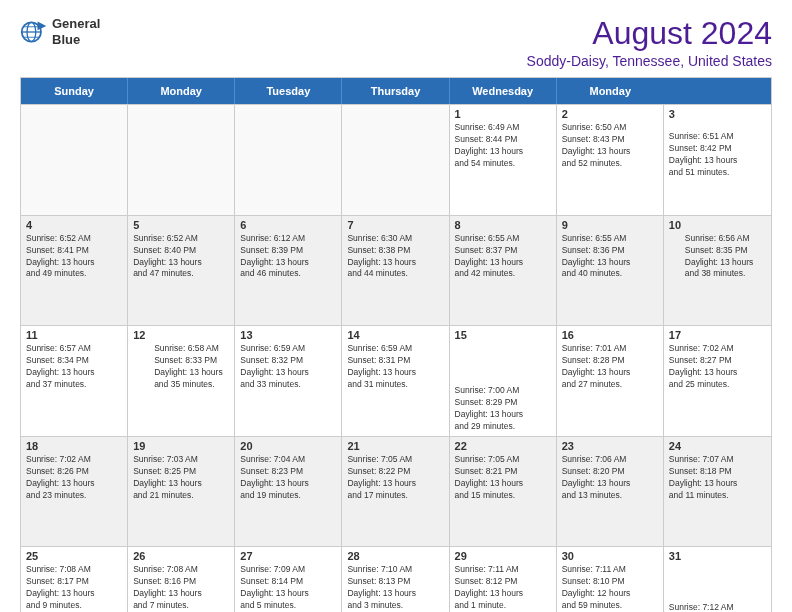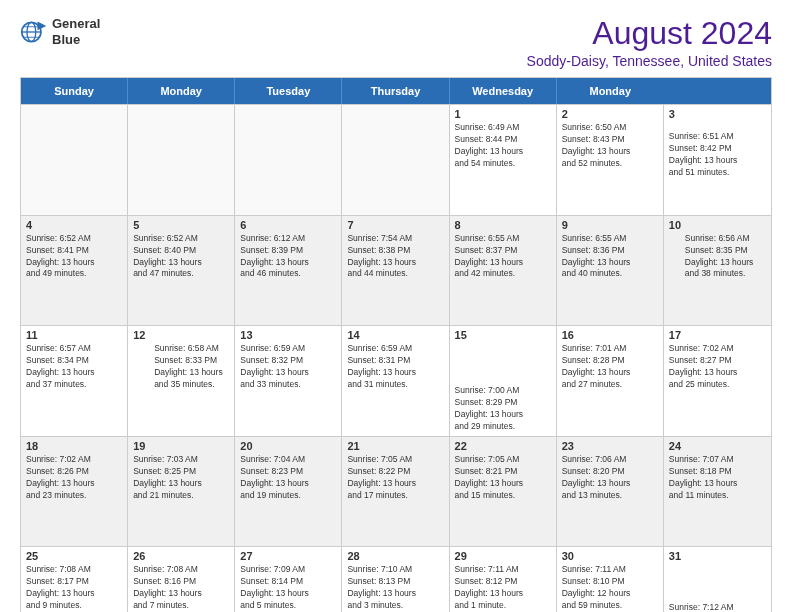--- a/index.html
+++ b/index.html
@@ -188,21 +188,21 @@
           </div>
           <div class="cal-cell shaded">
             <span class="day-num">6</span>
             <div class="cell-text" style="white-space: pre-line;">Sunrise: 6:12 AM
 Sunset: 8:39 PM
 Daylight: 13 hours
 and 46 minutes.</div>
           </div>
           <div class="cal-cell shaded">
             <span class="day-num">7</span>
-            <div class="cell-text" style="white-space: pre-line;">Sunrise: 7:54 AM
+            <div class="cell-text" style="white-space: pre-line;">Sunrise: 6:30 AM
 Sunset: 8:38 PM
 Daylight: 13 hours
 and 44 minutes.</div>
           </div>
           <div class="cal-cell shaded">
             <span class="day-num">8</span>
             <div class="cell-text" style="white-space: pre-line;">Sunrise: 6:55 AM
 Sunset: 8:37 PM
 Daylight: 13 hours
 and 42 minutes.</div>

